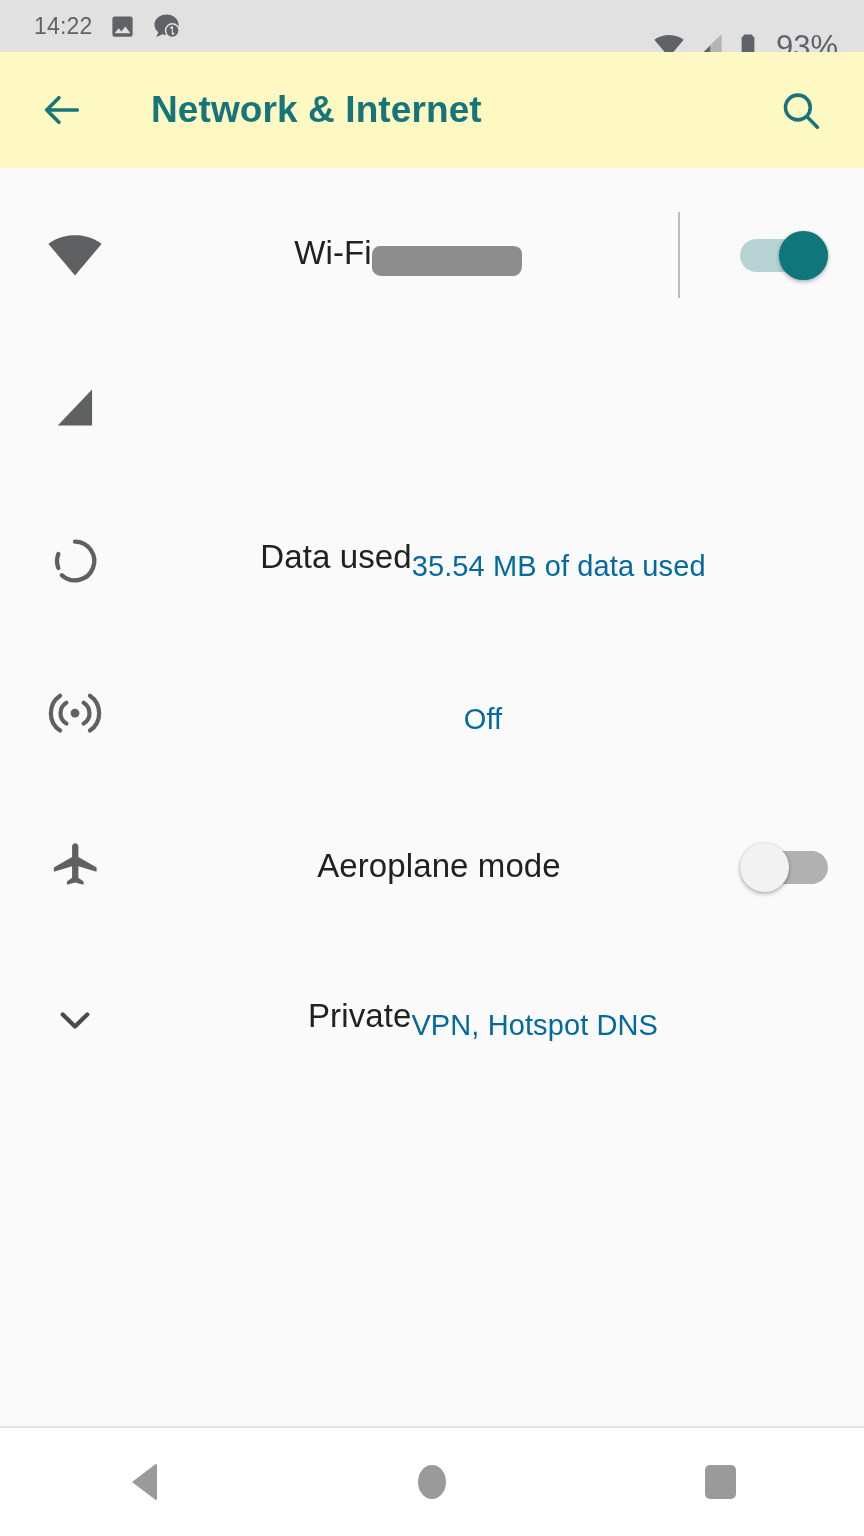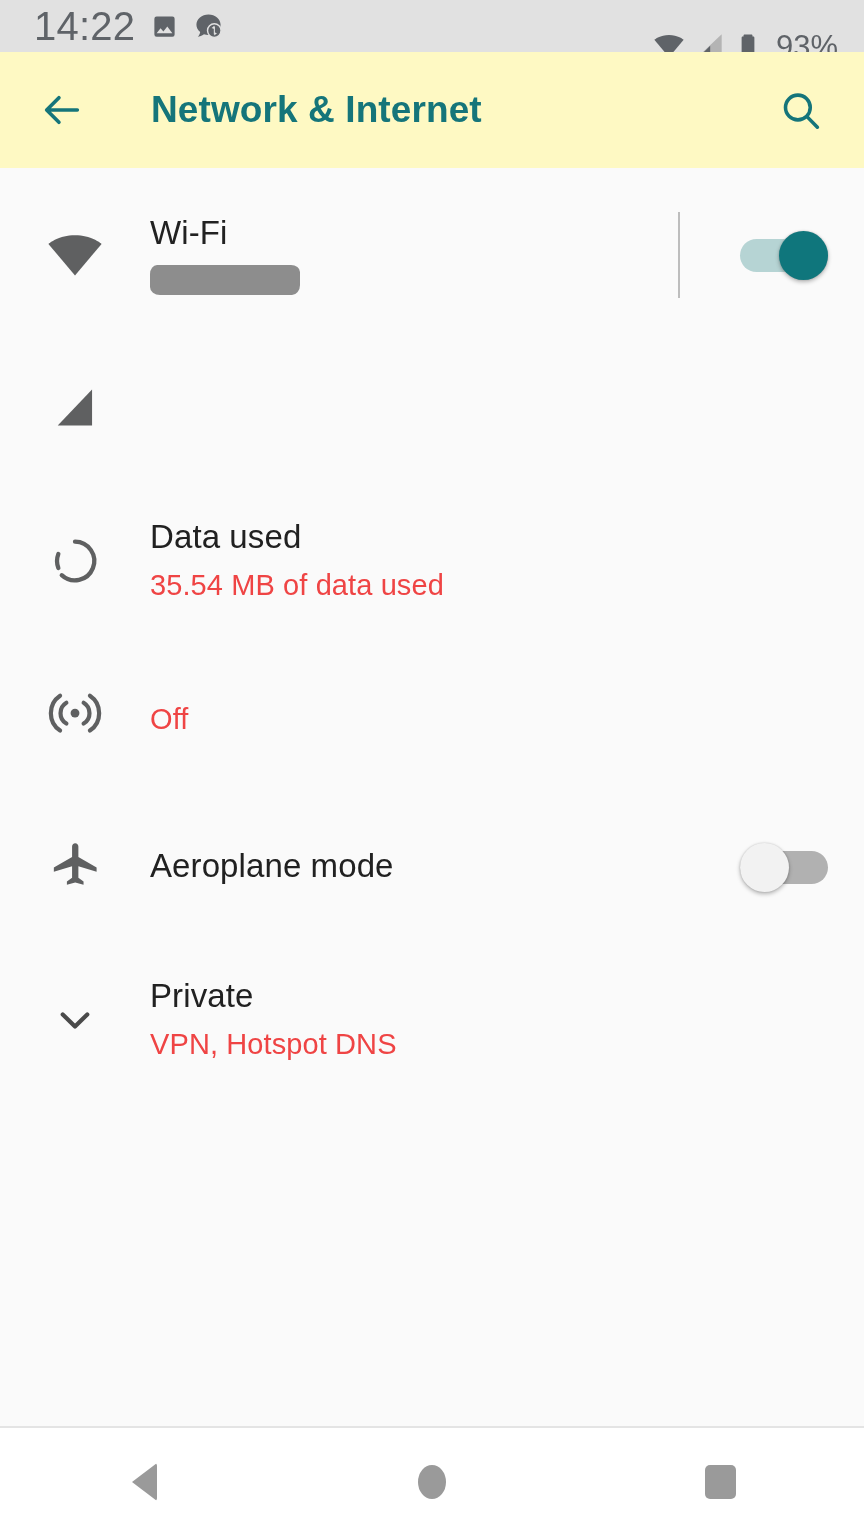--- a/index.html
+++ b/index.html
@@ -30,21 +30,21 @@
     display: flex;
     align-items: center;
     padding: 0 26px 0 34px;
   }
   #status-left {
     display: flex;
     align-items: center;
     gap: 16px;
   }
   #status-clock {
-    font-size: 40px;
+    font-size: 23px;
     color: #5f6368;
     letter-spacing: 0.2px;
     line-height: 1;
     font-weight: 400;
   }
   #status-right {
     margin-left: auto;
     display: flex;
     align-items: center;
     gap: 8px;
@@ -117,34 +117,33 @@
   .row-icon {
     width: 150px;
     flex: 0 0 150px;
     display: flex;
     align-items: center;
     justify-content: center;
   }
   .row-text {
     flex: 1 1 auto;
     display: flex;
-    flex-direction: column;
     justify-content: center;
     min-width: 0;
     padding-right: 12px;
   }
   .row-title {
     font-size: 33px;
     color: #212121;
     line-height: 1.18;
     letter-spacing: 0.1px;
   }
   .row-sub {
     font-size: 29px;
-    color: #ef4444;
+    color: #0369a1;
     line-height: 1.2;
     margin-top: 11px;
     letter-spacing: 0.1px;
   }
   .redaction {
     margin-top: 12px;
     height: 30px;
     background: #8d8d8d;
     border-radius: 7px 9px 8px 10px / 9px 7px 10px 8px;
   }

